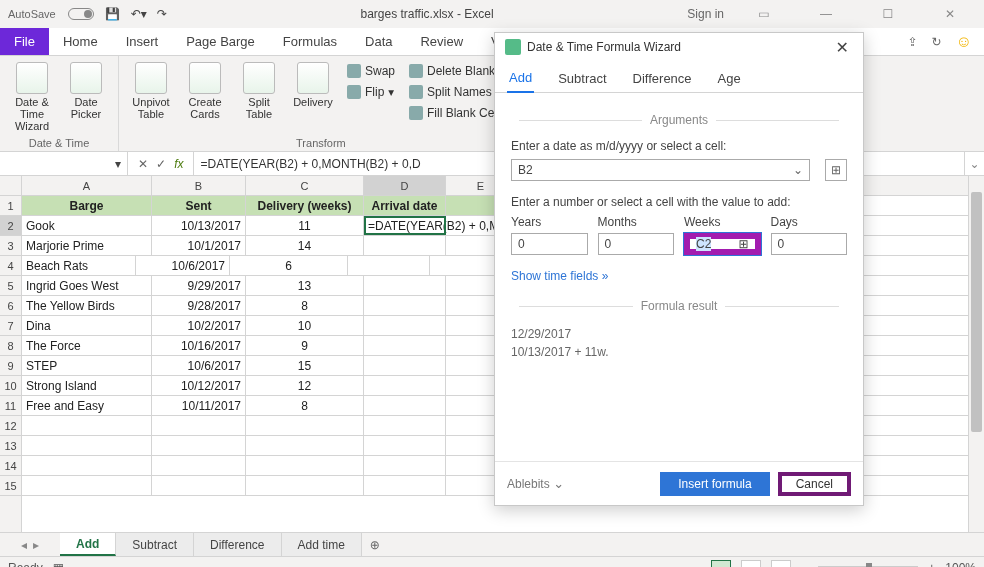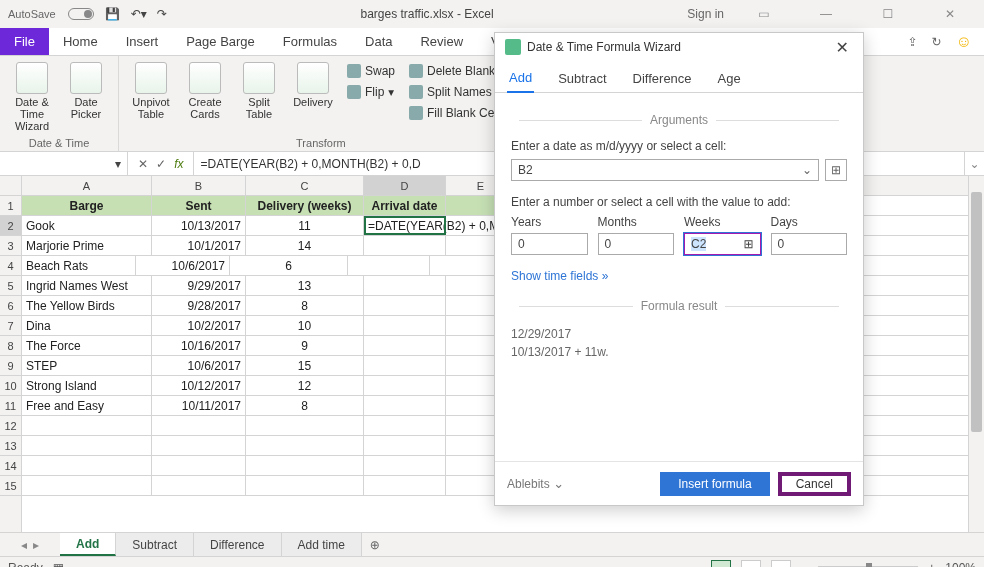--- a/index.html
+++ b/index.html
@@ -67,29 +67,29 @@
 .wiz-title{height:28px;display:flex;align-items:center;padding:0 10px;color:#333;font-size:13px}
 .wiz-title .ic{width:16px;height:16px;background:#5b8;border-radius:2px;margin-right:6px}
 .wiz-title .close{margin-left:auto;cursor:pointer;font-size:16px;color:#444;padding:0 4px}
 .wiz-tabs{height:32px;display:flex;border-bottom:1px solid #d4d4d4;padding:0 12px;gap:22px;align-items:flex-end}
 .wiz-tab{padding:6px 2px;color:#444;cursor:pointer;font-size:13px}
 .wiz-tab.active{color:#1a73e8;border-bottom:2px solid #1a73e8;margin-bottom:-1px}
 .wiz-body{flex:1;padding:14px 16px 10px;color:#444;overflow:hidden}
 .sect-title{display:flex;align-items:center;color:#888;font-size:12px;margin:6px 0 12px}
 .sect-title::before,.sect-title::after{content:"";flex:1;height:1px;background:#ddd;margin:0 8px}
 .wiz-label{font-size:12px;color:#444;margin-bottom:6px}
-.pickrow{display:flex;gap:6px;margin-bottom:14px}
+.pickrow{display:flex;gap:15px;margin-bottom:14px}
 .picker{flex:1;height:22px;border:1px solid #aaa;padding:0 6px;display:flex;align-items:center;justify-content:space-between;background:#fff}
 .picker .chev{color:#666}
 .rangebtn{width:22px;height:22px;border:1px solid #aaa;background:#fff;display:flex;align-items:center;justify-content:center;color:#666}
 .numgrid{display:flex;gap:10px;margin-bottom:14px}
 .numcol{flex:1}
 .numcol .lbl{font-size:12px;color:#444;margin-bottom:4px}
 .numin{height:22px;border:1px solid #aaa;padding:0 6px;display:flex;align-items:center;background:#fff;justify-content:space-between}
-.numin.hot{border:1px solid #a21caf;outline:1px solid #2e75d6}
+.numin.hot{border:6px solid #a21caf;outline:1px solid #2e75d6}
 .link{color:#2e75d6;cursor:pointer;font-size:12px}
 .wiz-footer{height:44px;border-top:1px solid #e4e4e4;display:flex;align-items:center;padding:0 12px}
 .brand{color:#777;font-size:13px}
 .wiz-footer .btns{margin-left:auto;display:flex;gap:8px}
 .btn{height:24px;padding:0 14px;border:4px solid #701a75;background:#fff;cursor:pointer;font-size:12px;color:#333;display:flex;align-items:center}
 .btn.primary{background:#2e75d6;border-color:#2e75d6;color:#fff}
 .corner{width:22px;height:20px;background:#f3f2f1;border-right:1px solid #d4d4d4;border-bottom:1px solid #d4d4d4;position:absolute;left:0;top:0;z-index:3}
 </style>
 </head>
 <body>
@@ -252,21 +252,21 @@
         </div>
         <div class="row">
           <div class="cell" style="width: 114px;">Beach Rats</div>
           <div class="cell rt" style="width: 94px;">10/6/2017</div>
           <div class="cell ct" style="width: 118px;">6</div>
           <div class="cell" style="width: 82px;"></div>
           <div class="cell" style="width: 70px;"></div>
           <div class="cell" style="width: 322px;"></div>
         </div>
         <div class="row">
-          <div class="cell" style="width: 130px;">Ingrid Names West</div>
+          <div class="cell" style="width: 130px;">Ingrid Goes West</div>
           <div class="cell rt" style="width: 94px;">9/29/2017</div>
           <div class="cell ct" style="width: 118px;">13</div>
           <div class="cell" style="width: 82px;"></div>
           <div class="cell" style="width: 70px;"></div>
           <div class="cell" style="width: 322px;"></div>
         </div>
         <div class="row">
           <div class="cell" style="width: 130px;">The Yellow Birds</div>
           <div class="cell rt" style="width: 94px;">9/28/2017</div>
           <div class="cell ct" style="width: 118px;">8</div>

